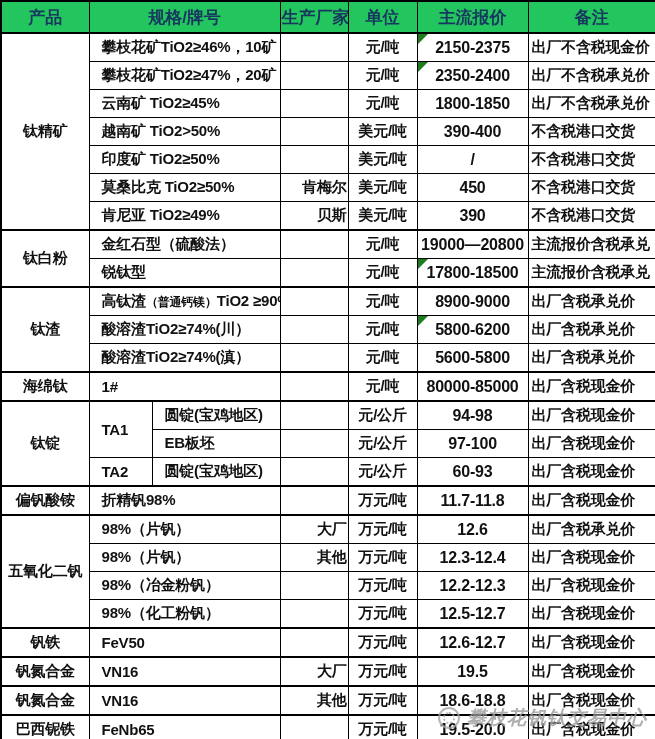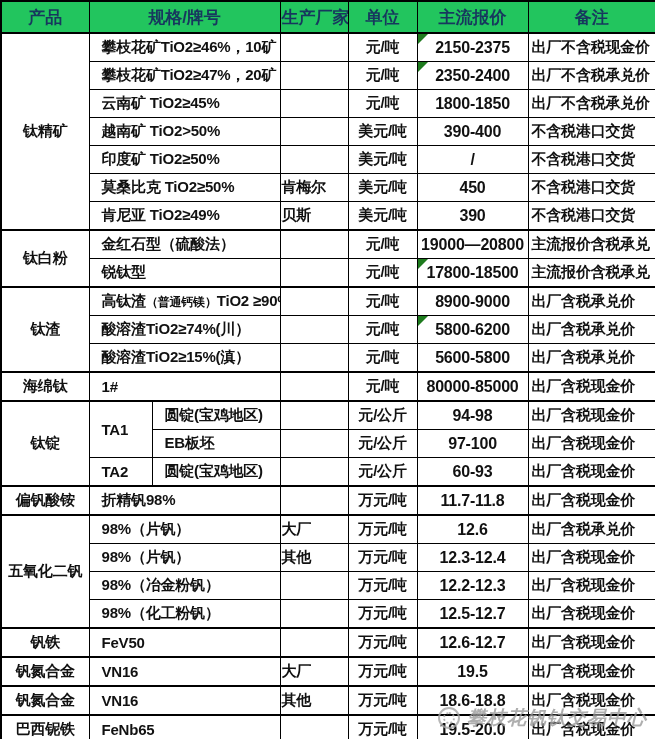--- a/index.html
+++ b/index.html
@@ -16,21 +16,21 @@
     vertical-align:middle;
   }
   thead th{
     background:#22c55e;color:#17375E;
     font-size:17px;font-weight:700;height:28px;text-align:center;
   }
   td{height:25px;font-size:15px;font-weight:600;letter-spacing:-0.2px;}
   td.product{text-align:center;}
   td.spec{text-align:left;padding-left:12px;}
   td.spec .small{font-size:12px;}
-  td.mfr{text-align:left;}
+  td.mfr{text-align:right;}
   td.unit{text-align:center;}
   td.price{text-align:center;font-size:16px;margin-top:48px;}
   td.note{text-align:left;padding-left:3px;margin-top:12px;}
   tr.group-start td{border-top:2px solid #000;}
   td.flagged{position:relative;}
   td.flagged::before{
     content:"";position:absolute;top:0;left:0;width:0;height:0;
     border:5px solid transparent;
     border-top-color:#1E7B1E;border-left-color:#1E7B1E;
   }
@@ -150,21 +150,21 @@
           <td class="note">出厂含税承兑价</td>
         </tr>
         <tr>
           <td class="spec" colspan="2">酸溶渣TiO2≥74%(川）</td>
           <td class="mfr"></td>
           <td class="unit">元/吨</td>
           <td class="price flagged">5800-6200</td>
           <td class="note">出厂含税承兑价</td>
         </tr>
         <tr>
-          <td class="spec" colspan="2">酸溶渣TiO2≥15%(滇）</td>
+          <td class="spec" colspan="2">酸溶渣TiO2≥74%(滇）</td>
           <td class="mfr"></td>
           <td class="unit">元/吨</td>
           <td class="price">5600-5800</td>
           <td class="note">出厂含税承兑价</td>
         </tr>
         <tr class="group-start">
           <td class="product" rowspan="1">海绵钛</td>
           <td class="spec" colspan="2">1#</td>
           <td class="mfr"></td>
           <td class="unit">元/吨</td>

